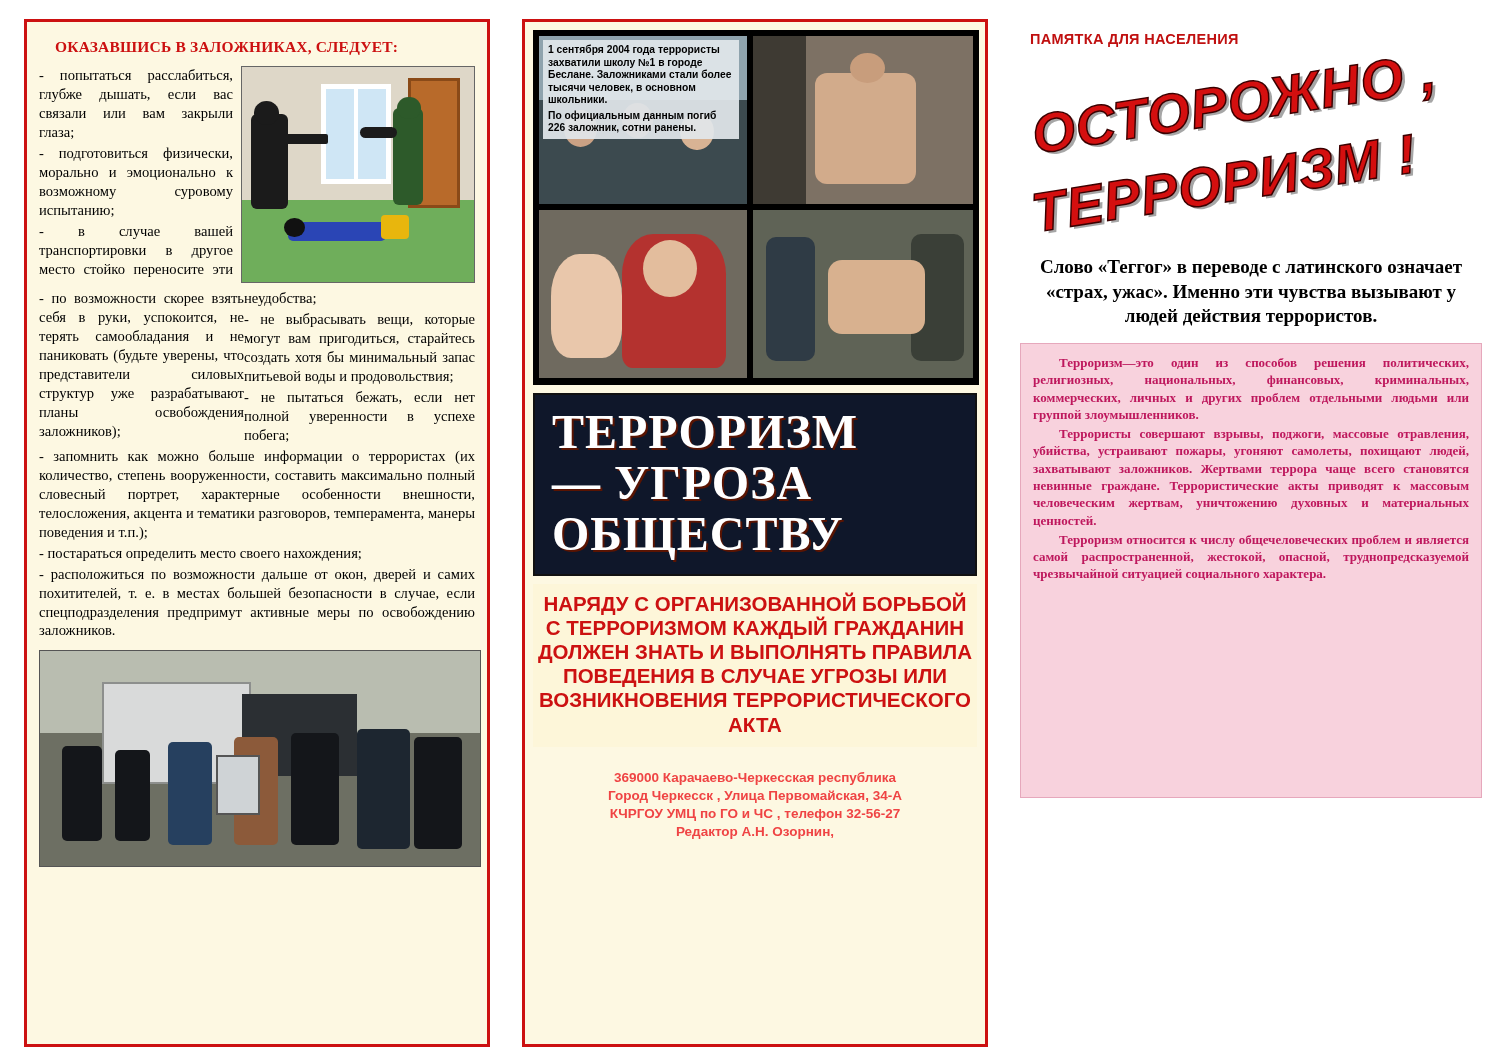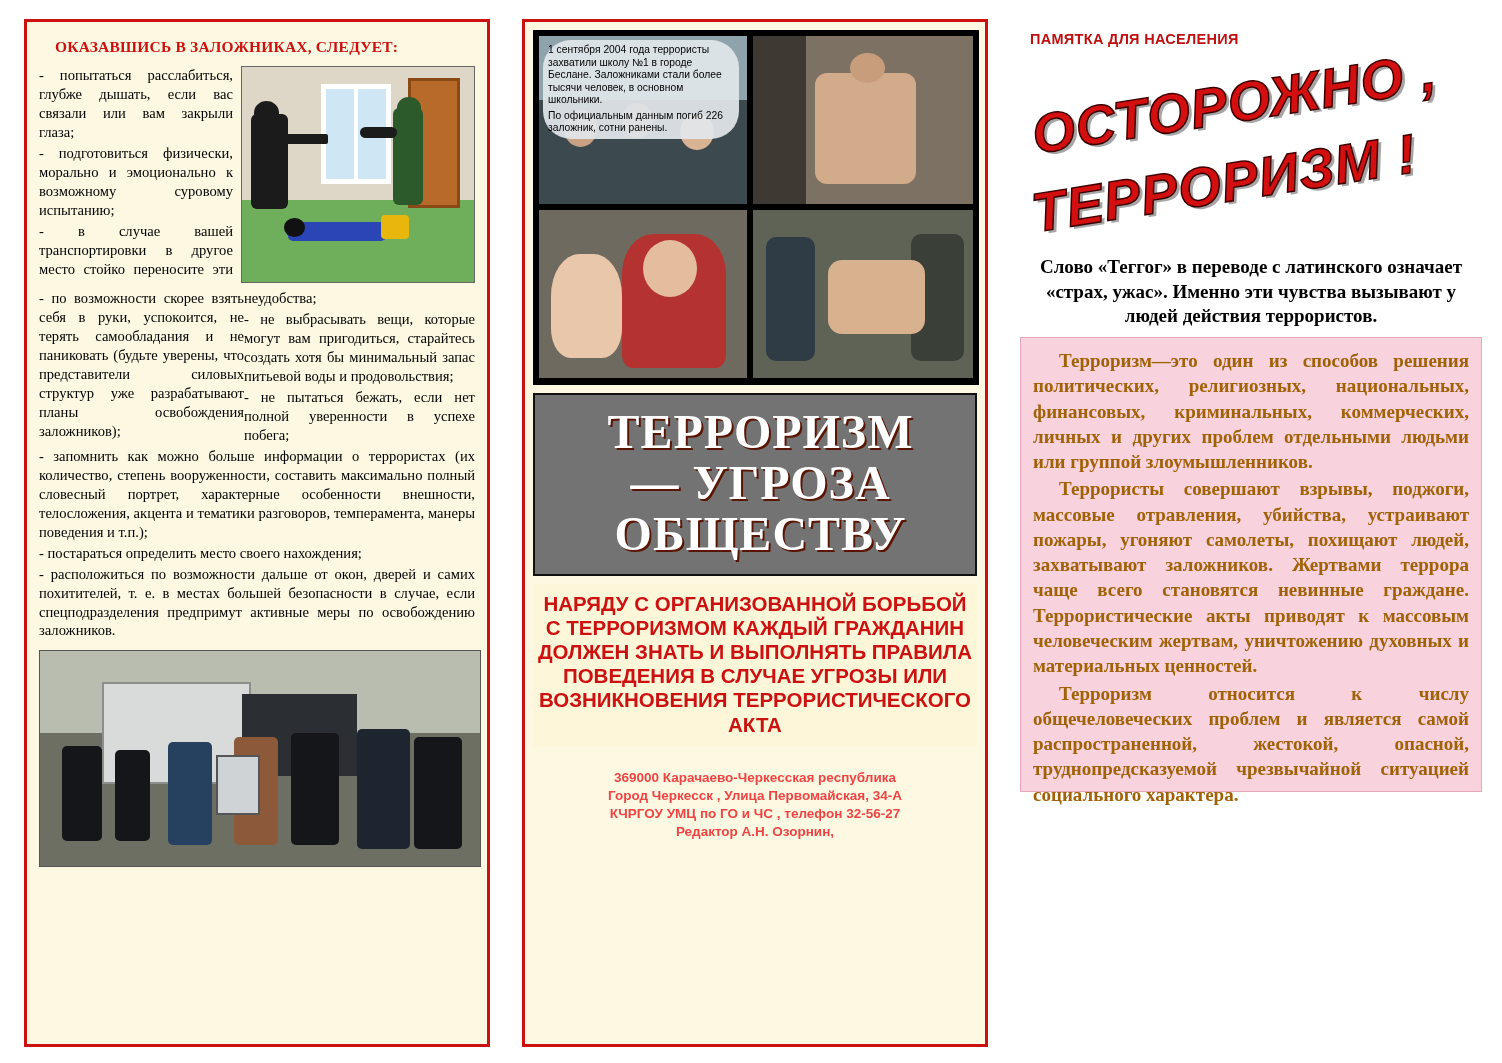--- a/index.html
+++ b/index.html
@@ -158,24 +158,23 @@
   .cell-d { left: 220px; top: 180px; width: 220px; height: 168px; background:#5d5f54;}
   .caption-box {
     position: absolute;
     left: 4px; top: 4px;
     width: 196px;
     background: rgba(225,230,235,0.93);
     color: #000;
     font-family: "Liberation Sans", sans-serif;
     font-size: 10.3px;
     line-height: 1.22;
-    font-weight: normal;
+    font-weight: bold;
     padding: 4px 5px;
     box-sizing: border-box;
-    border-radius: 28px;
   }
   .caption-box p { margin: 0 0 3px 0; }
   .caption-box p:last-child { margin-bottom: 0; }
 
   
   .blob { position:absolute; border-radius:50%; }
   .ca-crowd { left:0; top:38%; width:100%; height:62%; background:#3c4a4f;}
   .ca-sky { left:0; top:0; width:100%; height:40%; background:#8fa3ad;}
   .ca-h1{left:12%;top:44%;width:16%;height:22%;background:#caa184;}
   .ca-h2{left:40%;top:40%;width:15%;height:21%;background:#b99276;}
@@ -188,24 +187,23 @@
   .cc-child{left:6%;top:26%;width:34%;height:62%;background:#e9c7ab;border-radius:40% 40% 28% 28%;}
   .cc-woman{left:40%;top:14%;width:50%;height:80%;background:#b4322f;border-radius:30% 30% 10% 10%;}
   .cc-wface{left:50%;top:18%;width:26%;height:34%;background:#e3bd9d;border-radius:50%;}
   .cd-bg{left:0;top:0;width:100%;height:100%;background:#5f6356;}
   .cd-body{left:34%;top:30%;width:44%;height:44%;background:#d8b18f;border-radius:14px;}
   .cd-man1{left:6%;top:16%;width:22%;height:74%;background:#2f3b45;border-radius:10px;}
   .cd-man2{left:72%;top:14%;width:24%;height:76%;background:#3a3f37;border-radius:10px;}
 
   .red-title {
     margin-top: 8px;
-    background: #737373;
+    background: #0f172a;
     border: 2px solid #111;
     padding: 12px 6px 14px 17px;
-    text-align: center;
   }
   .red-title div {
     color: #ffffff;
     font-family: "Liberation Serif", serif;
     font-weight: bold;
     font-size: 48px;
     line-height: 1.06;
     letter-spacing: 1px;
     text-shadow: 2px 2px 0 #5a1402;
   }
@@ -332,30 +330,30 @@
     margin-top: 12px;
     padding: 0 6px;
     text-align: center;
     font-family: "Liberation Serif", serif;
     font-weight: bold;
     font-size: 19px;
     line-height: 1.30;
     color: #000;
   }
   .pink-box {
-    margin-top: 8px;
+    margin-top: 14px;
     background: #f8d2dd;
     border: 1px solid #e6a8bc;
     padding: 10px 12px 12px 12px;
     font-family: "Liberation Serif", serif;
     font-weight: bold;
-    font-size: 19px;
+    font-size: 13px;
     line-height: 1.33;
     text-align: justify;
-    color: #a16207;
+    color: #be185d;
     height: 455px;
     box-sizing: border-box;
   }
   .pink-box p { margin: 0 0 2px 0; text-indent: 26px; }
 </style>
 </head>
 <body>
 
 <div class="page">
 

